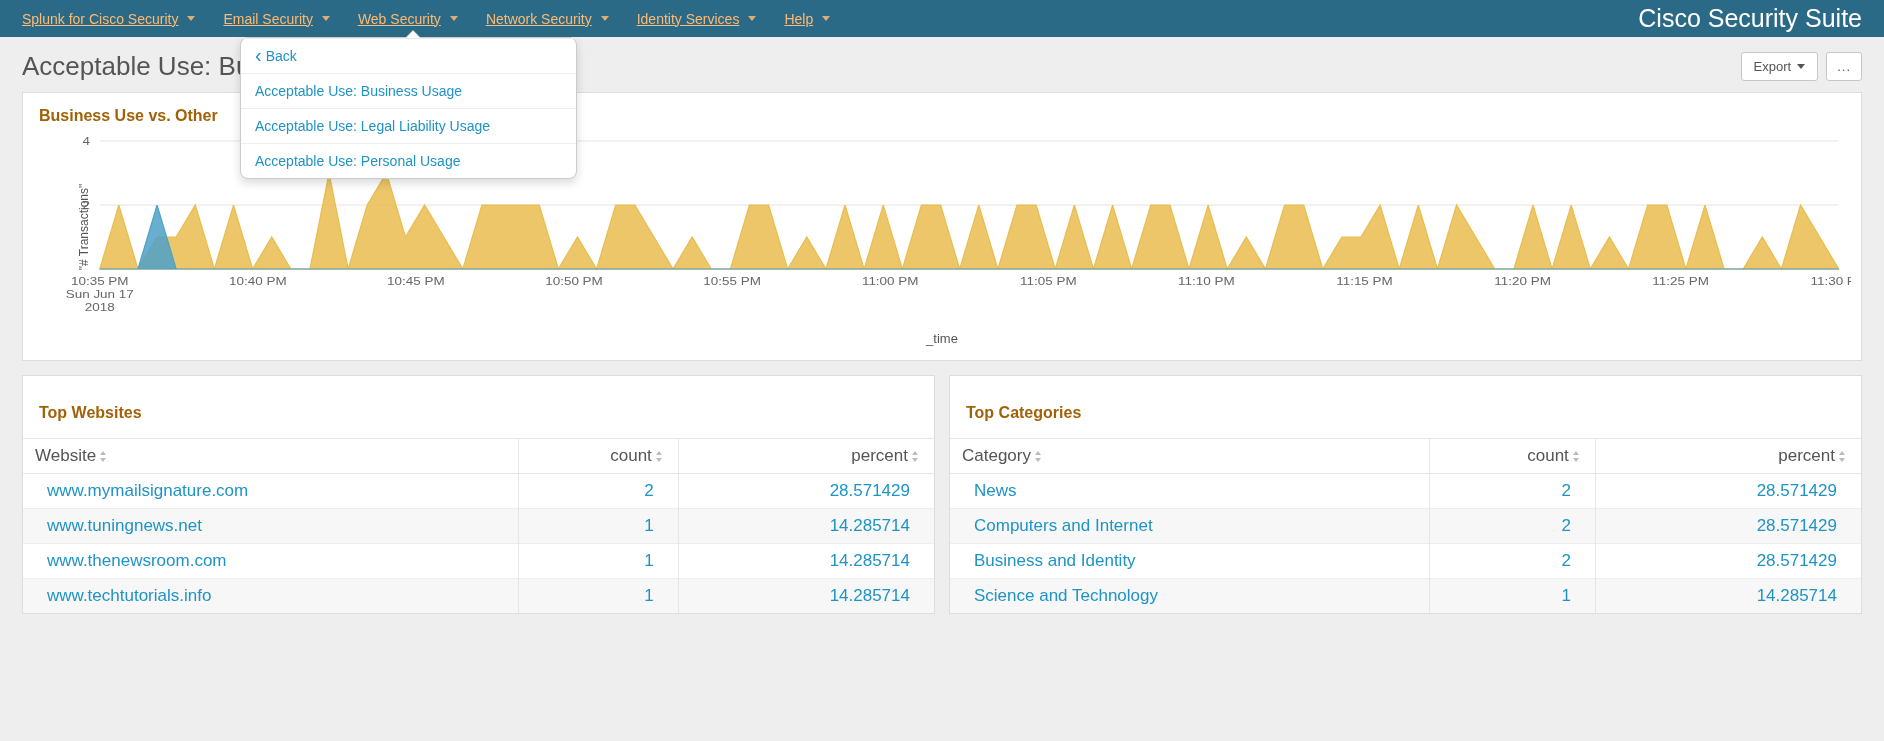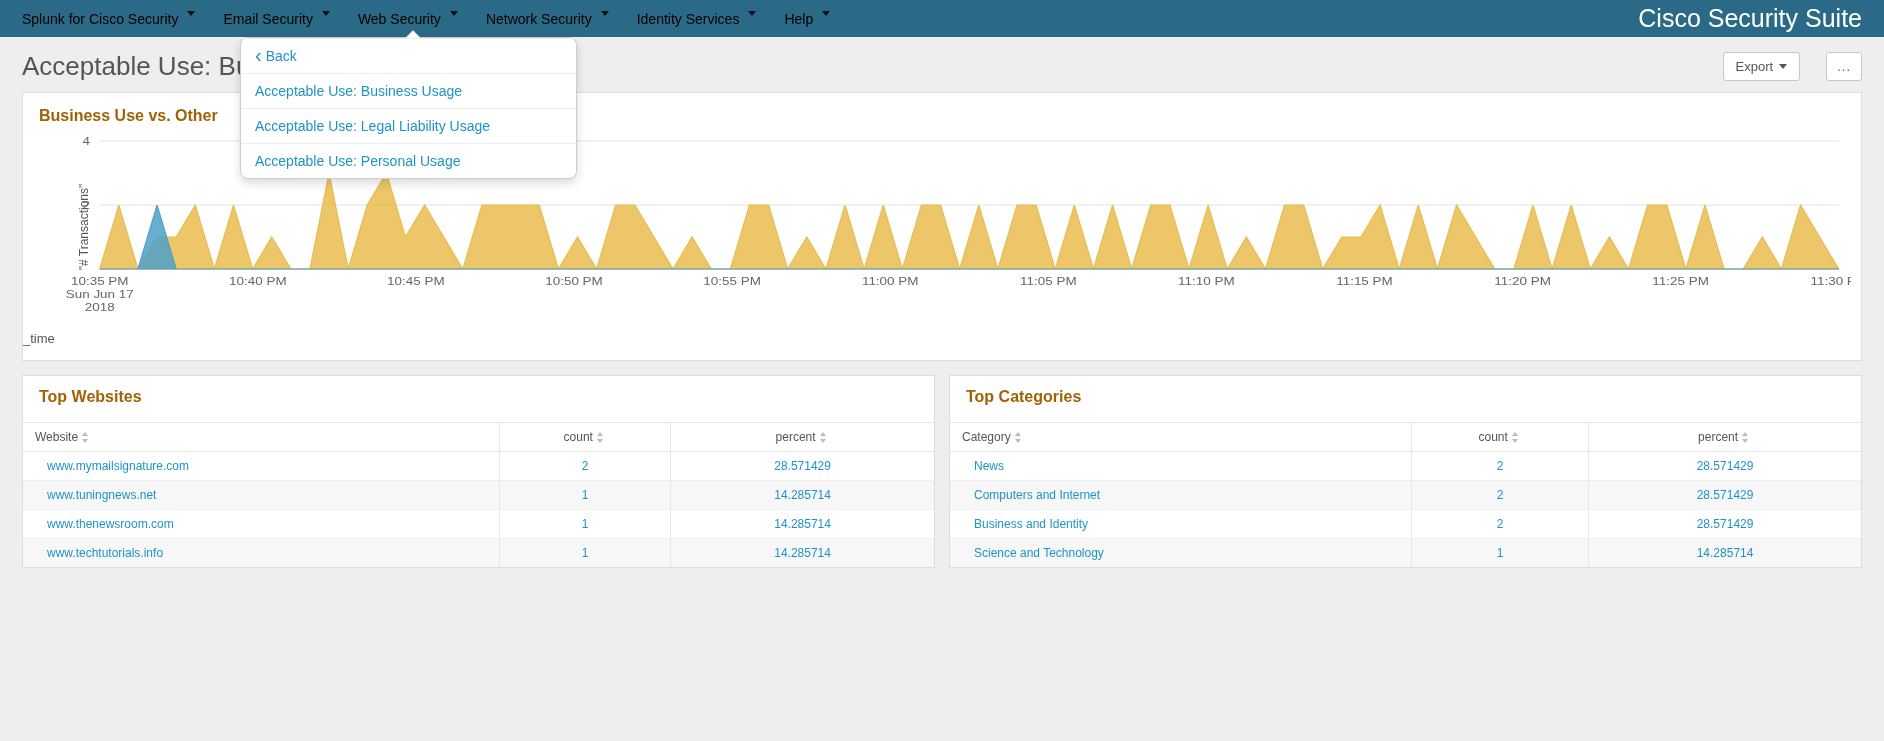--- a/index.html
+++ b/index.html
@@ -1,57 +1,57 @@
 <!DOCTYPE html>
 <html><head>
 <meta charset="utf-8">
 <style>
   * { box-sizing: border-box; margin: 0; padding: 0; }
   body { font-family: "Helvetica Neue", Arial, sans-serif; background: #eeeeee; color: #333; font-size: 13px; }
 
   
   .topnav { background: #2b6a86; color: #fff; height: 37px; display:flex; align-items:center; padding: 0 8px; }
   .topnav .nav-items { display:flex; gap: 0; }
-  .topnav .nav-item { padding: 9px 14px; font-size: 14px; color: #000000; display:flex; gap:5px; cursor:pointer; }
+  .topnav .nav-item { padding: 9px 14px; font-size: 14px; color: #fdba74; display:flex; align-items:center; gap:5px; cursor:pointer;text-decoration:underline; }
   .brand { margin-left:auto; font-size: 25px; font-weight:300; color:#fff; padding-right:14px; white-space:nowrap;}
   .caret-down::after { content:""; display:inline-block; border-left:4px solid transparent; border-right:4px solid transparent; border-top:5px solid currentColor; margin-left:4px; opacity:.85;}
   .caret-down-dark::after { content:""; display:inline-block; border-left:4px solid transparent; border-right:4px solid transparent; border-top:5px solid #555; margin-left:6px;}
 
   
   .page-header { display:flex; align-items:center; padding: 14px 22px 10px 22px; }
   .page-title { font-size: 26px; color:#555; font-weight:400; }
   .header-actions { margin-left:auto; display:flex; gap:8px; }
-  .btn { background:#fff; border:1px solid #c7c7c7; border-radius:3px; padding:6px 12px; font-size:13px; color:#555; cursor:pointer; display:flex; align-items:center;margin-left:18px;}
+  .btn { background:#fff; border:1px solid #c7c7c7; border-radius:3px; padding:6px 12px; font-size:13px; color:#555; cursor:pointer; display:flex; align-items:center;}
   .btn.icon-only { padding: 6px 10px; letter-spacing:1px;}
 
   
   .dropdown-panel { position:absolute; top:37px; left:240px; width:337px; background:#fff; border:1px solid #ccc; border-radius:8px; box-shadow:0 4px 10px rgba(0,0,0,0.15); z-index:50; }
   .dropdown-panel .dd-item { padding:9px 14px; font-size:14px; color:#1e93c6; border-top:1px solid #eee; cursor:pointer;}
   .dropdown-panel .dd-item:first-child { border-top:none; background:#eef7fa; color:#1e93c6;}
   .dd-back::before { content:"‹"; font-size:20px; line-height:0; margin-right:4px; vertical-align:-1px;}
   .dd-pointer { position:absolute; top:-7px; left:165px; width:0; height:0; border-left:7px solid transparent; border-right:7px solid transparent; border-bottom:7px solid #fff; filter: drop-shadow(0 -1px 0 #ccc);}
 
   
   .panel { background:#fff; border:1px solid #ddd; margin: 0 22px 14px 22px; }
   .panel-title { font-size:16px; font-weight:600; color:#a16207; padding:14px 16px 6px 16px;}
   .chart-wrap { padding: 4px 10px 8px 40px; position:relative;}
   .y-axis-label { position:absolute; left:18px; top:50%; transform: translateY(-50%) rotate(-90deg); transform-origin:center; font-size:12px; color:#555; white-space:nowrap;}
-  .x-axis-label { font-size:13px; color:#555; padding:8px 0 14px 0;}
+  .x-axis-label { text-align:center; font-size:13px; color:#555; padding:8px 0 14px 0;}
   svg.chart { width:100%; height:180px; display:block; }
   .grid-line { stroke:#e3e3e3; stroke-width:1; }
   .tick-text { fill:#666; font-size:11px; }
   .tick-sub { fill:#666; font-size:11px; }
 
   
   .tables-row { display:flex; gap:14px; padding: 0 22px 20px 22px; }
   .table-panel { flex:1; background:#fff; border:1px solid #ddd; }
-  .table-panel .panel-title { padding:12px 16px 16px 16px; }
-  table.data { width:100%; border-collapse:collapse; font-size:12px; }
+  .table-panel .panel-title { padding:28px 16px 16px 16px; }
+  table.data { width:100%; border-collapse:collapse; font-size:17px; }
   table.data th { text-align:left; font-weight:400; color:#555; background:#fff; border-top:1px solid #e6e6e6; border-bottom:1px solid #e6e6e6; padding:7px 12px;}
-  table.data th.num, table.data td.num { text-align:center; }
+  table.data th.num, table.data td.num { text-align:right; }
   table.data td { padding:7px 24px; border-top:1px solid #eee; color:#1e93c6;}
   table.data tr:nth-child(even) td { background:#f7f7f7; }
   .sort-ind { display:inline-block; width:10px; margin-left:4px; position:relative; vertical-align:middle;}
   .sort-ind::before { content:""; position:absolute; left:0; top:-6px; border-left:3px solid transparent; border-right:3px solid transparent; border-bottom:4px solid #bbb;}
   .sort-ind::after { content:""; position:absolute; left:0; top:1px; border-left:3px solid transparent; border-right:3px solid transparent; border-top:4px solid #bbb;}
   .col-border { border-left:1px solid #e6e6e6; }
 </style>
 </head>
 <body>
 

